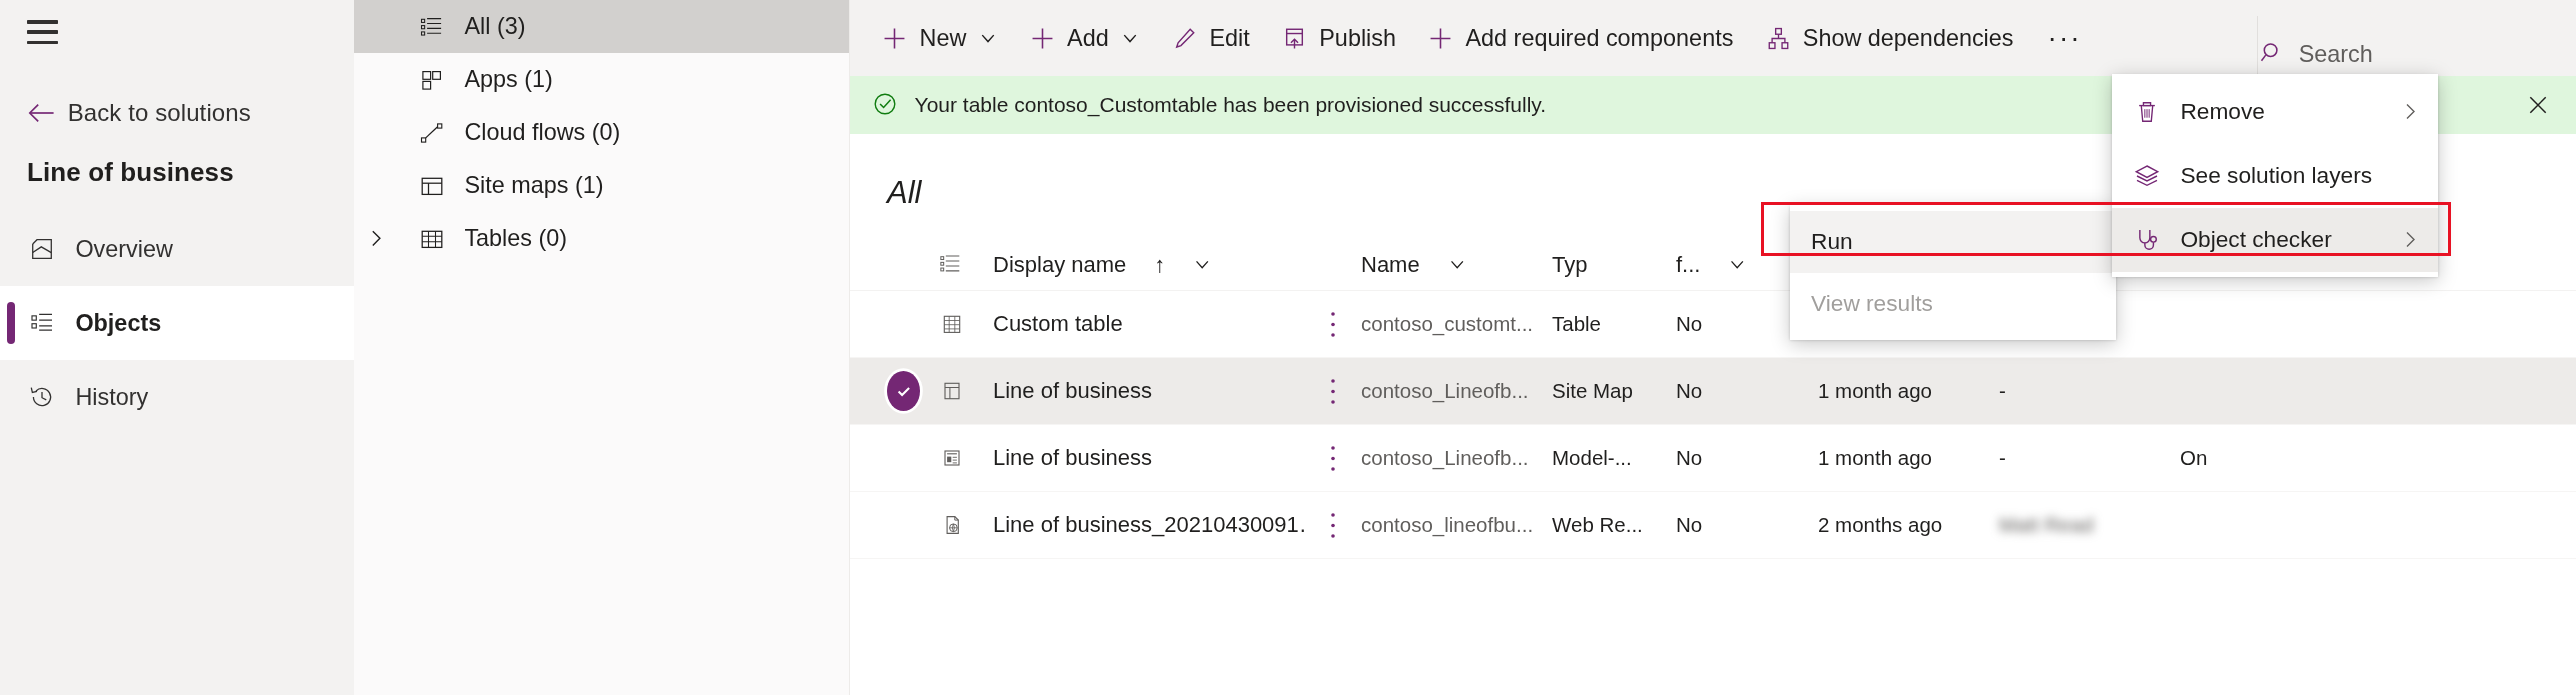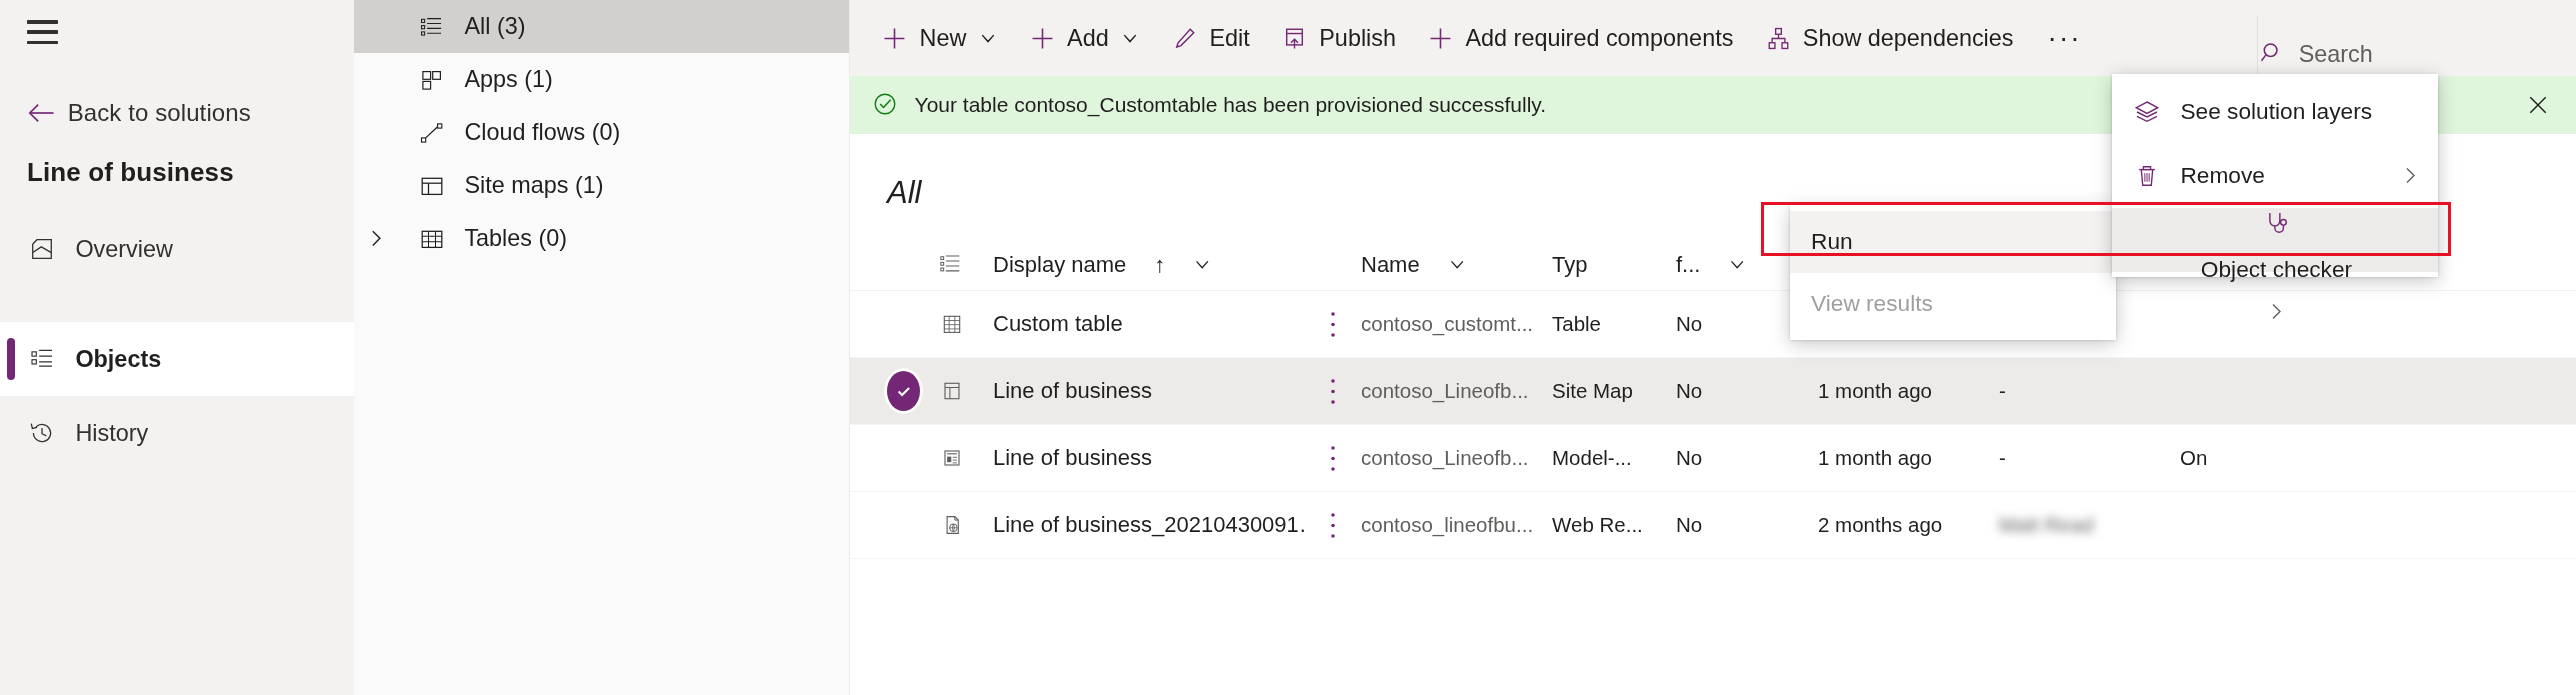--- a/index.html
+++ b/index.html
@@ -39,21 +39,21 @@
     font-size: 26px; font-weight: 700; color: #201f1e; letter-spacing: 0.1px;
   }
 
   .nav-list { position: absolute; left: 0; top: 212px; width: 354px; }
   .nav-item {
     position: relative; height: 74px;
     display: flex; align-items: center;
     padding-left: 27px; gap: 18.4px;
     cursor: pointer;
   }
-  .nav-item.selected { background: #ffffff; margin-top: 36px; }
+  .nav-item.selected { background: #ffffff; }
   .nav-item.selected .nav-label { font-weight: 700; color: #201f1e; }
   .nav-item .selbar {
     position: absolute; left: 7px; top: 50%; transform: translateY(-50%);
     width: 7.8px; height: 42px; border-radius: 4.2px; background: #742774;
     display: none;
   }
   .nav-item.selected .selbar { display: block; }
   .nav-icon { width: 30px; height: 30px; flex: 0 0 30px; display:flex; align-items:center; justify-content:center; }
   .nav-label { font-size: 23.4px; color: #323130; }
 
@@ -180,21 +180,21 @@
     width: 326px;
     background: #ffffff;
     box-shadow: 0 4.2px 18.4px rgba(0,0,0,.22), 0 0.7px 2.8px rgba(0,0,0,.18);
     z-index: 50;
     padding: 5.7px 0;
   }
   .ctx-item {
     display: flex; align-items: center; height: 64px;
     padding: 0 17px 0 20px; gap: 18.4px; cursor: pointer; position: relative;
   }
-  .ctx-item.hover { background: #edebe9; flex-direction: column; }
+  .ctx-item.hover { background: #edebe9; }
   .ctx-ico { width: 30px; height: 30px; flex: 0 0 30px; display:flex;align-items:center;justify-content:center;}
   .ctx-label { font-size: 22.7px; color: #201f1e; flex: 1 1 auto; }
   .ctx-sub { width: 21px; height: 21px; display:flex;align-items:center;justify-content:center; }
 
   .sub-menu {
     position: absolute; left: 1790px; top: 205px;
     width: 326px;
     background: #ffffff;
     box-shadow: 0 4.2px 18.4px rgba(0,0,0,.22), 0 0.7px 2.8px rgba(0,0,0,.18);
     z-index: 45;
@@ -617,43 +617,43 @@
 
       </div>
     </div>
   </div>
 
   <div class="ctx-menu">
 
     <div class="ctx-item">
       <span class="ctx-ico">
         <svg viewBox="0 0 42 42" width="30" height="30" fill="none">
-          <path d="M21 7 L36 15 L21 23 L6 15 Z" stroke="#742774" stroke-width="2" fill="none"></path>
-          <path d="M7 21 L21 28 L35 21" stroke="#742774" stroke-width="2" fill="none"></path>
-          <path d="M7 27 L21 34 L35 27" stroke="#742774" stroke-width="2" fill="none"></path>
-        </svg>
-      </span>
-      <span class="ctx-label">See solution layers</span>
-    </div>
-
-    <div class="ctx-item">
-      <span class="ctx-ico">
-        <svg viewBox="0 0 42 42" width="30" height="30" fill="none">
           <path d="M16 8 H26 V12 H16 Z" stroke="#742774" stroke-width="1.9"></path>
           <path d="M10 12 H32" stroke="#742774" stroke-width="1.9"></path>
           <path d="M13 12 L15 34 H27 L29 12" stroke="#742774" stroke-width="1.9" fill="none"></path>
           <path d="M18 17 V29 M21 17 V29 M24 17 V29" stroke="#742774" stroke-width="1.4"></path>
         </svg>
       </span>
       <span class="ctx-label">Remove</span>
       <span class="ctx-sub">
         <svg viewBox="0 0 30 30" width="21" height="21" fill="none">
             <path d="M10 5 L20 15 L10 25" stroke="#605e5c" stroke-width="2"></path>
           </svg>
       </span>
+    </div>
+
+    <div class="ctx-item">
+      <span class="ctx-ico">
+        <svg viewBox="0 0 42 42" width="30" height="30" fill="none">
+          <path d="M21 7 L36 15 L21 23 L6 15 Z" stroke="#742774" stroke-width="2" fill="none"></path>
+          <path d="M7 21 L21 28 L35 21" stroke="#742774" stroke-width="2" fill="none"></path>
+          <path d="M7 27 L21 34 L35 27" stroke="#742774" stroke-width="2" fill="none"></path>
+        </svg>
+      </span>
+      <span class="ctx-label">See solution layers</span>
     </div>
 
     <div class="ctx-item hover">
       <span class="ctx-ico">
         <svg viewBox="0 0 42 42" width="30" height="30" fill="none">
           <path d="M11 7 V18 a7 7 0 0 0 14 0 V7" stroke="#742774" stroke-width="2" fill="none"></path>
           <path d="M18 25 V28 a6 6 0 0 0 12 0 V24" stroke="#742774" stroke-width="2" fill="none"></path>
           <circle cx="30" cy="20" r="4" stroke="#742774" stroke-width="2"></circle>
         </svg>
       </span>

